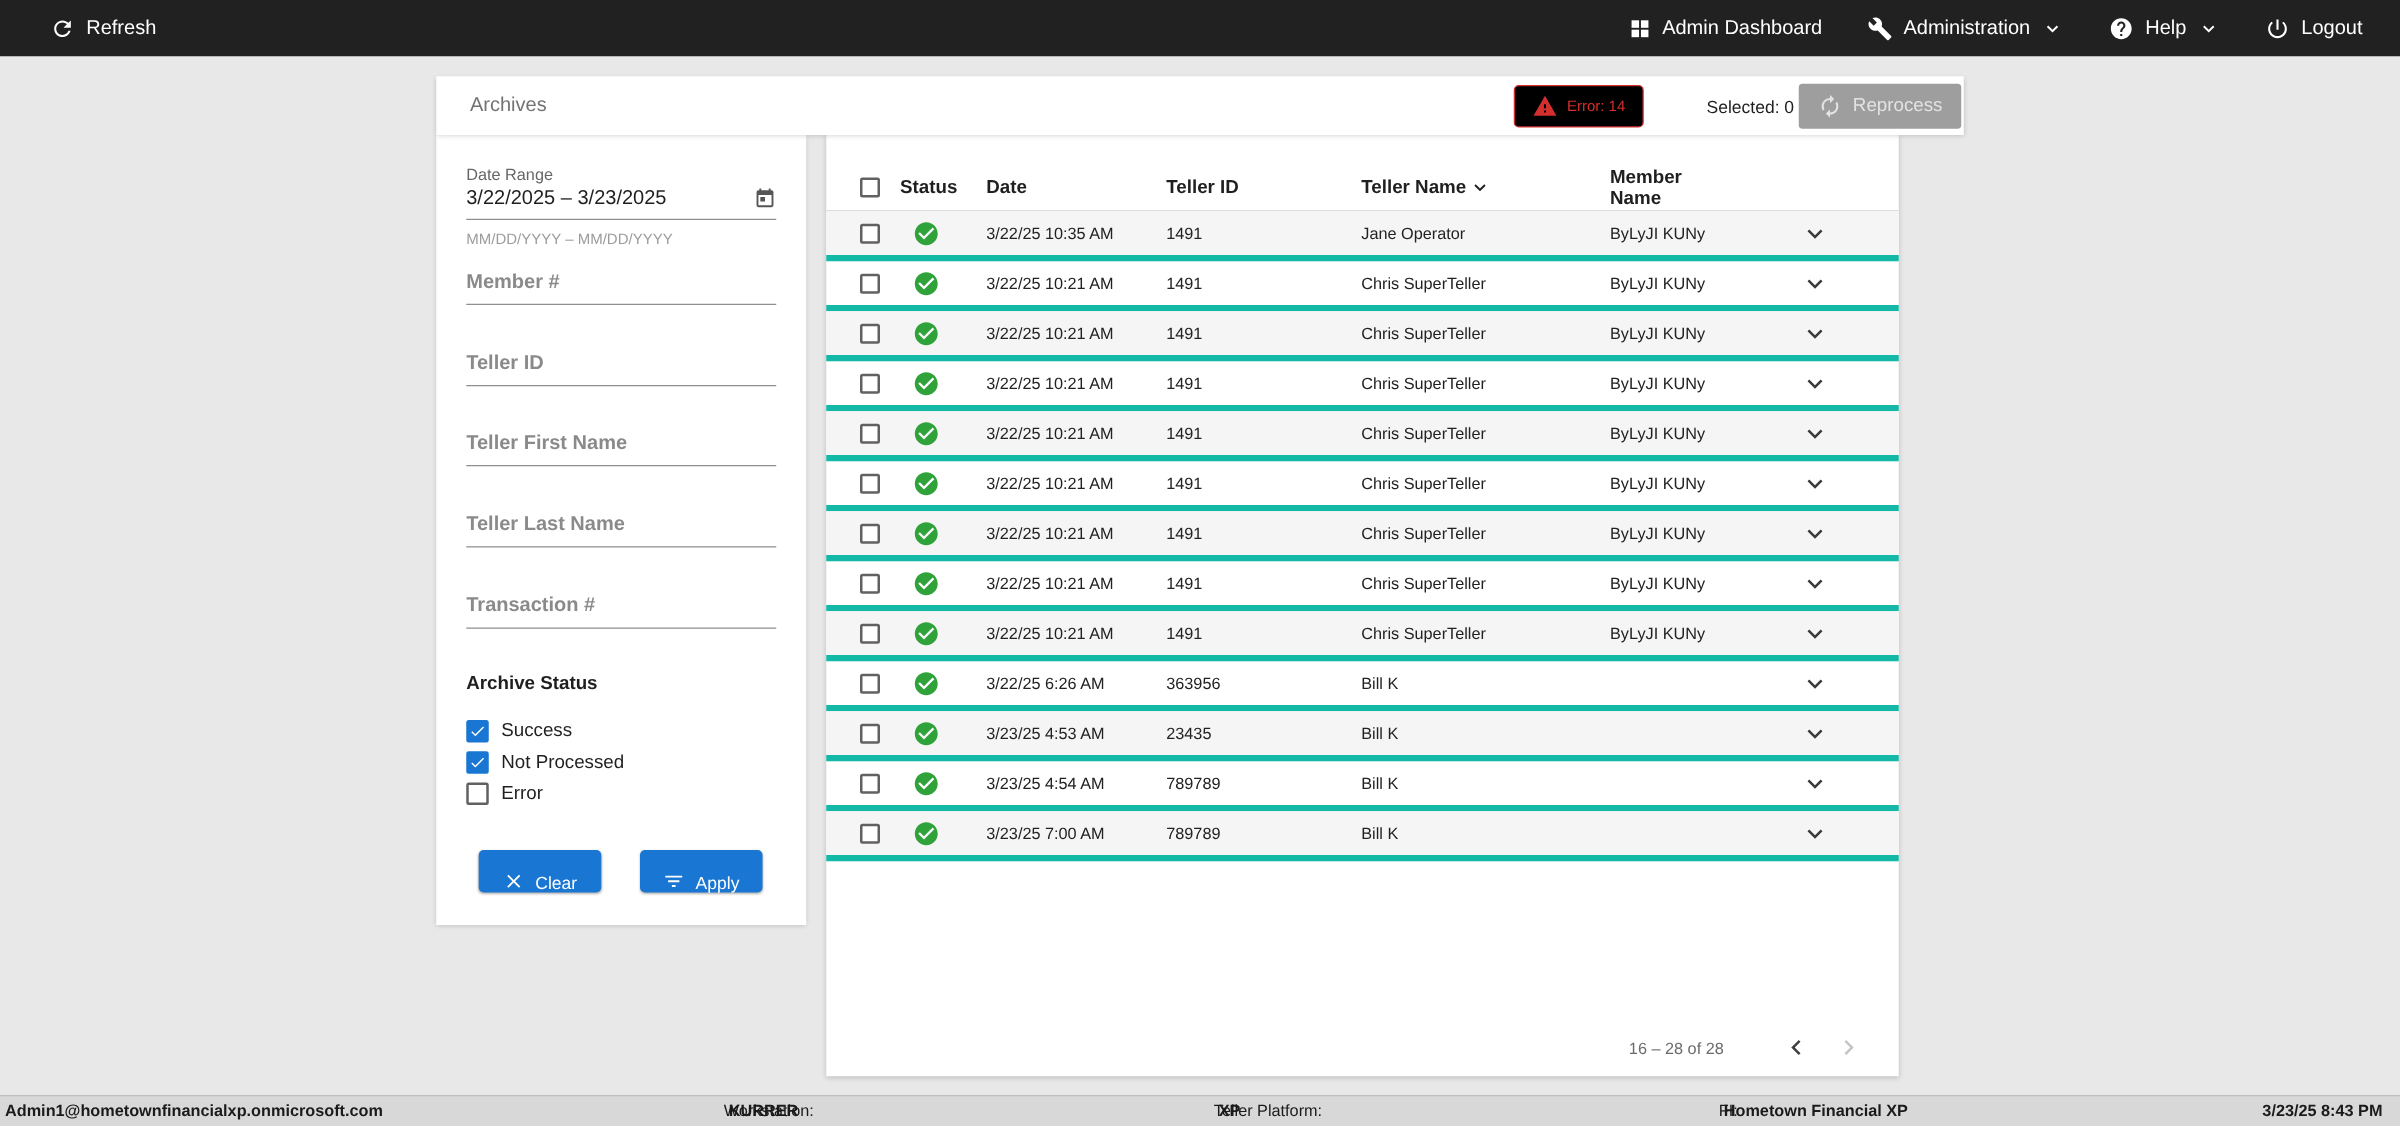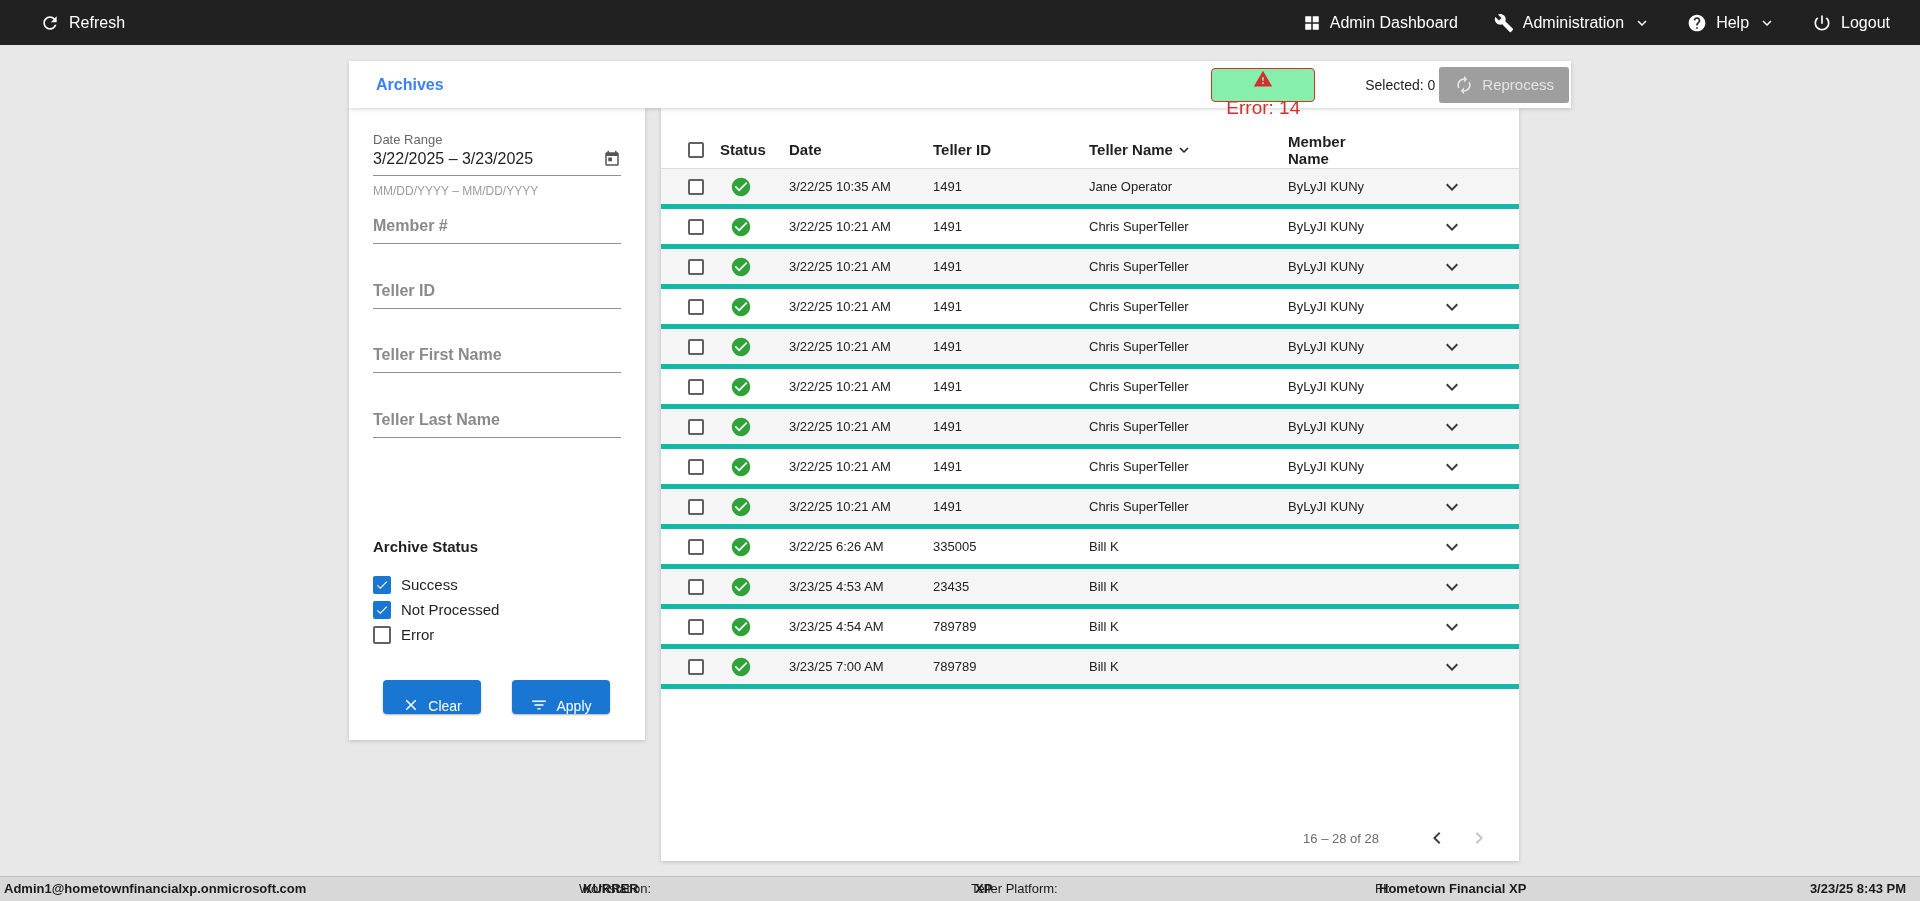--- a/index.html
+++ b/index.html
@@ -22,24 +22,24 @@
     display:flex;align-items:center;padding:0 30px 0 40px;z-index:5;}
   .tb-item{display:inline-flex;align-items:center;gap:9px;background:none;border:none;color:#fff;
     font-size:16px;cursor:pointer;white-space:nowrap;}
   .tb-right{margin-left:auto;display:flex;align-items:center;gap:36px;}
   .i20{width:20px;height:20px;flex:0 0 auto;}
   .i18{width:18px;height:18px;flex:0 0 auto;}
 
   
   .header-card{position:absolute;left:349px;top:61px;width:1222px;height:47px;background:var(--card-bg);
     box-shadow:0 1px 4px rgba(0,0,0,.18);display:flex;align-items:center;z-index:2;}
-  .page-title{font-size:16px;font-weight:bold;color:#3b82f6;margin-left:27px;}
+  .page-title{font-size:16px;font-weight:normal;color:#737373;margin-left:27px;}
   .header-right{margin-left:auto;display:flex;align-items:center;}
-  .error-btn{display:inline-flex;align-items:center;gap:8px;height:34px;padding:0 14px;background:#86efac;
-    border:1.5px solid var(--error-red);border-radius:4px;color:var(--error-red);font-size:19px;cursor:pointer;flex-direction:column;}
+  .error-btn{display:inline-flex;align-items:center;gap:8px;height:34px;padding:0 14px;background:#000000;
+    border:1.5px solid var(--error-red);border-radius:4px;color:var(--error-red);font-size:12px;cursor:pointer;}
   .selected-count{margin-left:50px;margin-right:4px;font-size:14px;color:#1f1f1f;}
   .reprocess-btn{display:inline-flex;align-items:center;gap:8px;height:36px;padding:0 15px;margin-right:2px;
     background:var(--disabled-gray);border:none;border-radius:3px;color:#e3e3e3;font-size:15px;cursor:default;}
 
   
   .filter-card{position:absolute;left:349px;top:108px;width:296px;height:632px;background:var(--card-bg);
     box-shadow:0 1px 4px rgba(0,0,0,.18);z-index:1;}
   .f-label{position:absolute;left:24px;top:24px;font-size:13px;color:#666;}
   .date-row{position:absolute;left:24px;right:24px;top:42px;display:flex;align-items:flex-end;
     justify-content:space-between;border-bottom:1px solid #8f8f8f;padding-bottom:7px;cursor:text;}
@@ -173,20 +173,21 @@
     <svg class="cal-icon" viewBox="0 0 24 24">
         <path fill="#555555" d="M19 3h-1V1h-2v2H8V1H6v2H5c-1.11 0-1.99.9-1.99 2L3 19c0 1.1.89 2 2 2h14c1.1 0 2-.9 2-2V5c0-1.1-.9-2-2-2zm0 16H5V8h14v11zM7 10h5v5H7z"></path>
       </svg>
   </div>
   <div class="f-hint">MM/DD/YYYY – MM/DD/YYYY</div>
 
   <input class="mat-input in-member" type="text" placeholder="Member #" style="">
   <input class="mat-input in-tellerid" type="text" placeholder="Teller ID" style="">
   <input class="mat-input in-first" type="text" placeholder="Teller First Name" style="">
   <input class="mat-input in-last" type="text" placeholder="Teller Last Name" style="">
+  <input class="mat-input in-trans" type="text" placeholder="Transaction #" style="">
 
   <div class="f-section-title">Archive Status</div>
   <div class="status-options">
   <label class="status-option">
     <span class="cb cb-lg checked">
           <svg viewBox="0 0 24 24">
             <path fill="#ffffff" d="M9 16.17L4.83 12l-1.41 1.41L9 19 21 7l-1.41-1.41z"></path>
           </svg>
         </span>
     <span class="status-label">Success</span>
@@ -441,21 +442,21 @@
   <div class="trow">
     <div class="c c1">
           <span class="cb"></span>
         </div>
     <div class="c c2">
           <svg class="status-ok" viewBox="0 0 24 24">
             <path fill="#2fa23a" d="M12 2C6.48 2 2 6.48 2 12s4.48 10 10 10 10-4.48 10-10S17.52 2 12 2zm-2 15l-5-5 1.41-1.41L10 14.17l7.59-7.59L19 8l-9 9z"></path>
           </svg>
         </div>
     <div class="c c3">3/22/25 6:26 AM</div>
-    <div class="c c4">335005</div>
+    <div class="c c4">363956</div>
     <div class="c c5">Bill K</div>
     <div class="c c6"></div>
     <div class="c c7">
       <button class="expand">
         <svg viewBox="0 0 24 24" width="24" height="24">
               <path fill="#3c3c3c" d="M7.41 8.59L12 13.17l4.59-4.58L18 10l-6 6-6-6z"></path>
             </svg>
       </button>
     </div>
   </div>

